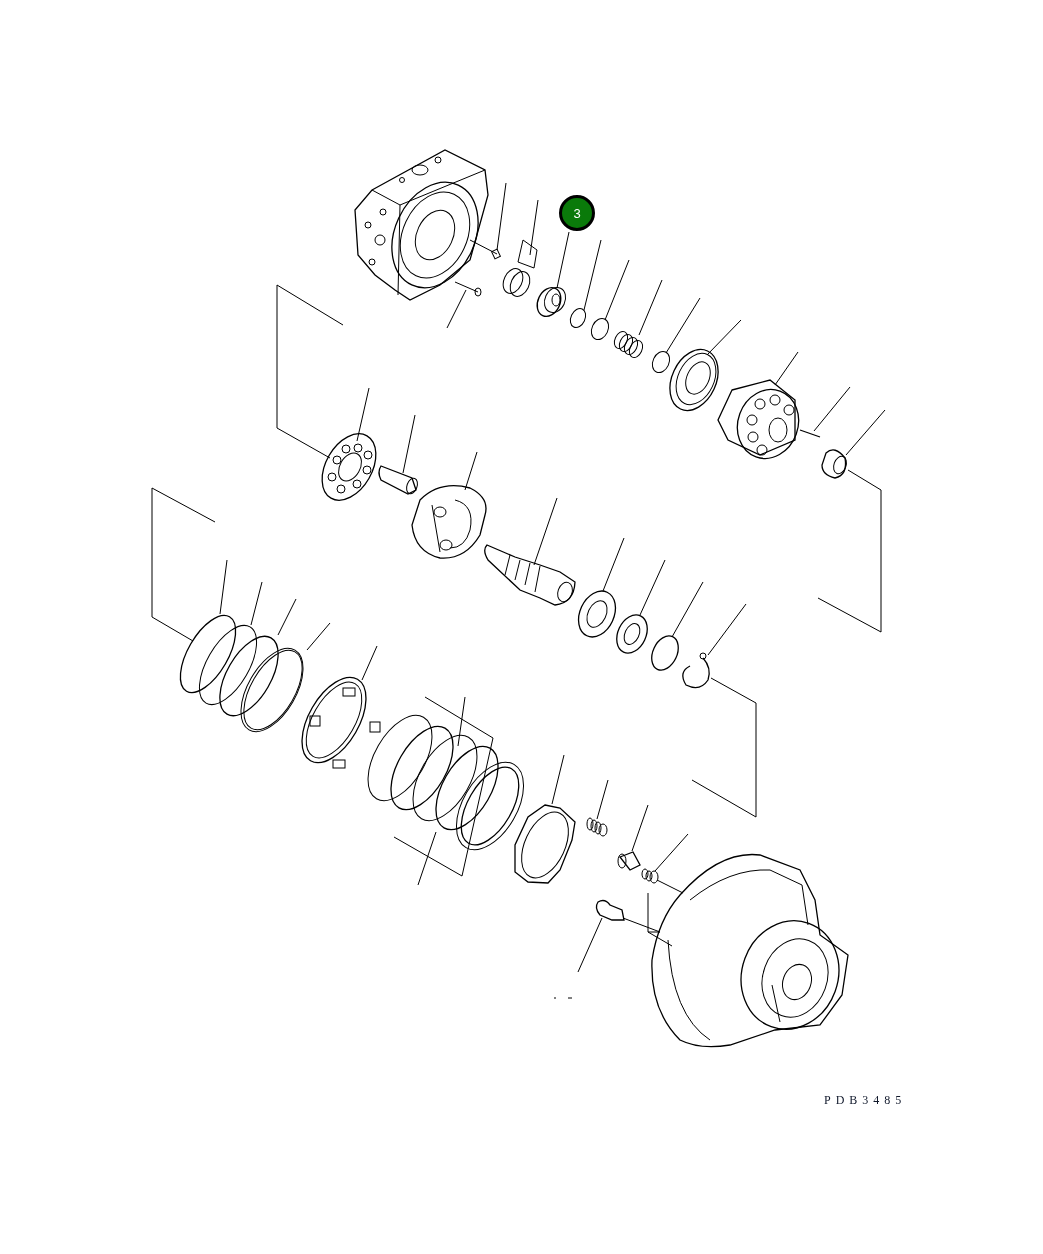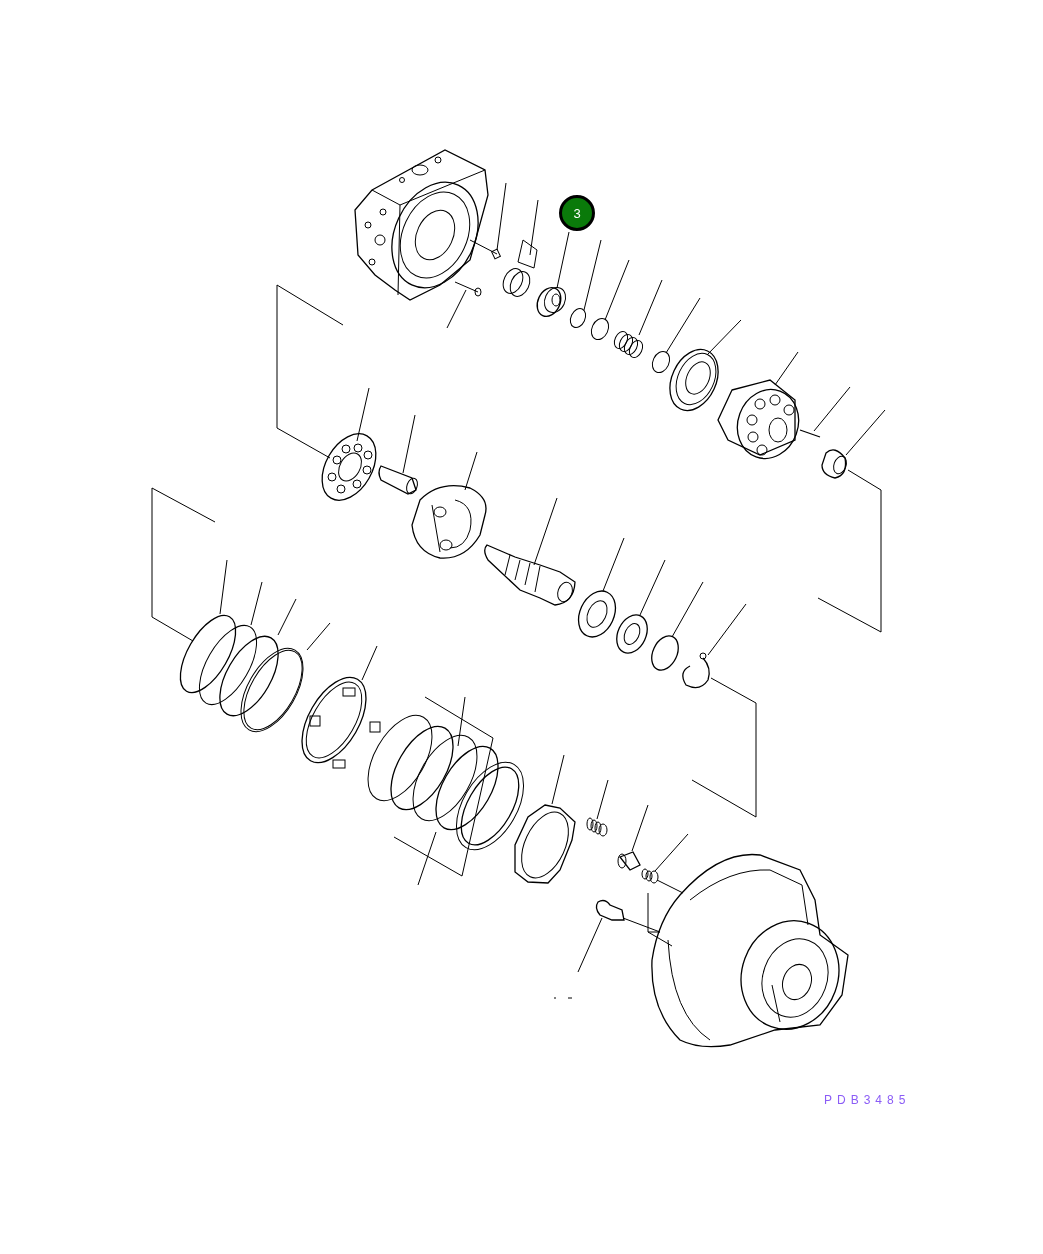--- a/index.html
+++ b/index.html
@@ -2,21 +2,21 @@
 <html><head>
 <meta charset="utf-8">
 <style>
   html, body { margin: 0; padding: 0; background: #ffffff; }
   body { width: 1043px; height: 1254px; position: relative; overflow: hidden; font-family: "Liberation Sans", sans-serif; }
   #diagram { position: absolute; left: 0; top: 0; width: 1043px; height: 1254px; }
   #diagram svg { width: 1043px; height: 1254px; display: block; }
   .ln { fill: none; stroke: #000; stroke-width: 1; }
   .ln2 { fill: none; stroke: #000; stroke-width: 1.3; }
   .callout { position: absolute; width: 36px; height: 36px; border-radius: 50%; background: #0a7a0a; border: 3px solid #000; box-sizing: border-box; color: #fff; font-size: 13px; display: flex; align-items: center; justify-content: center; cursor: pointer; }
-  .drawing-code { position: absolute; font-family: Liberation Sans, sans-serif; font-size: 12px; letter-spacing: 5px; color: #8b5cf6; }
+  .drawing-code { position: absolute; font-family: Liberation Serif, serif; font-size: 12px; letter-spacing: 5px; color: #0f172a; }
 </style>
 </head>
 <body>
 
 <div id="diagram">
 <svg viewBox="0 0 1043 1254" xmlns="http://www.w3.org/2000/svg">
 
   <g>
     <path class="ln2" d="M372,190 L445,150 L485,170 L488,195 L470,260 L440,285 L410,300 L395,290 L375,275 L358,255 L355,210 Z"></path>
     <path class="ln" d="M372,190 L400,205 L485,170"></path>

